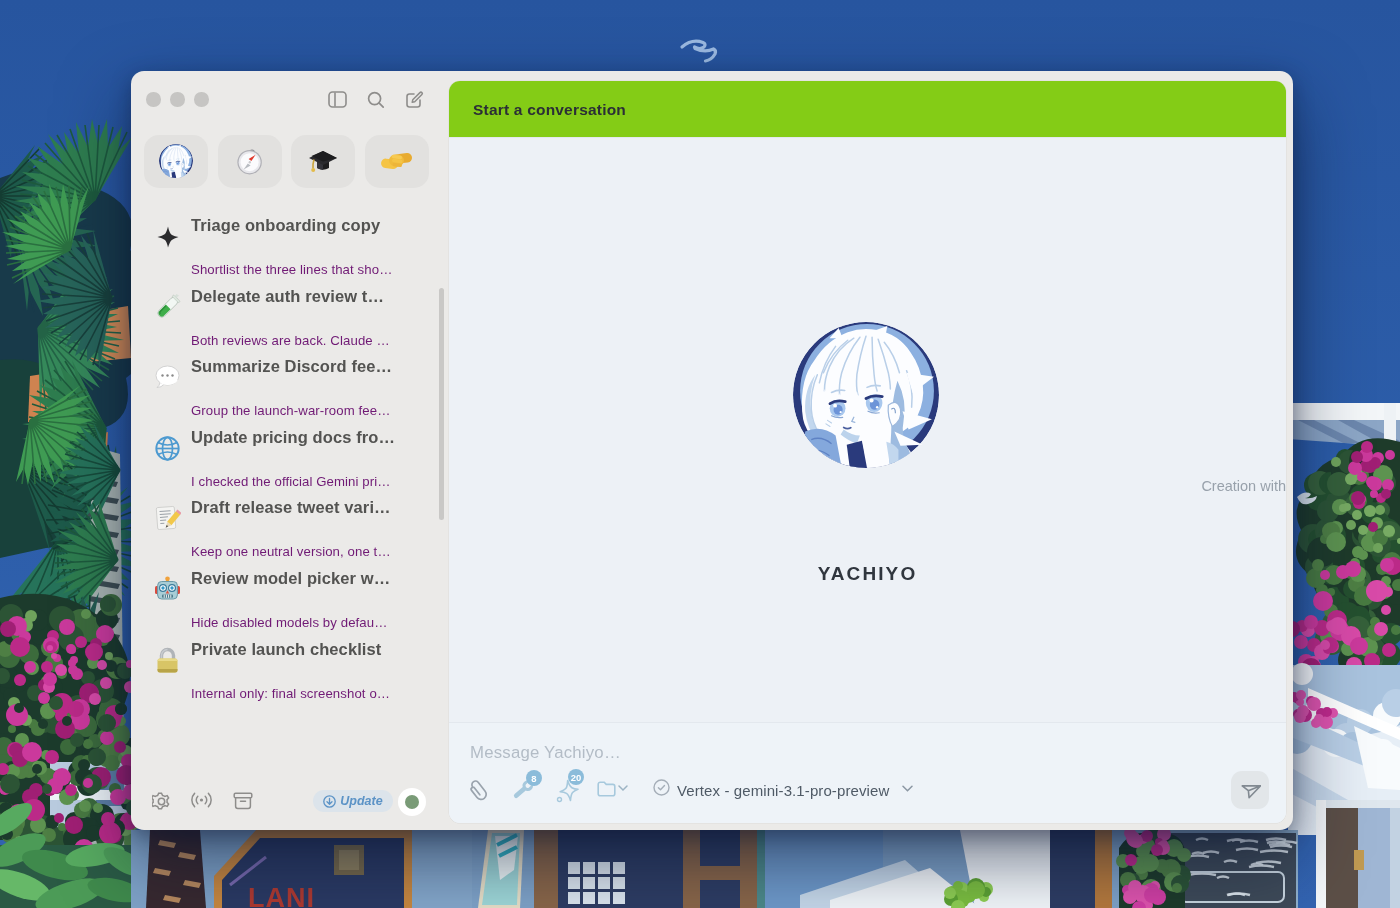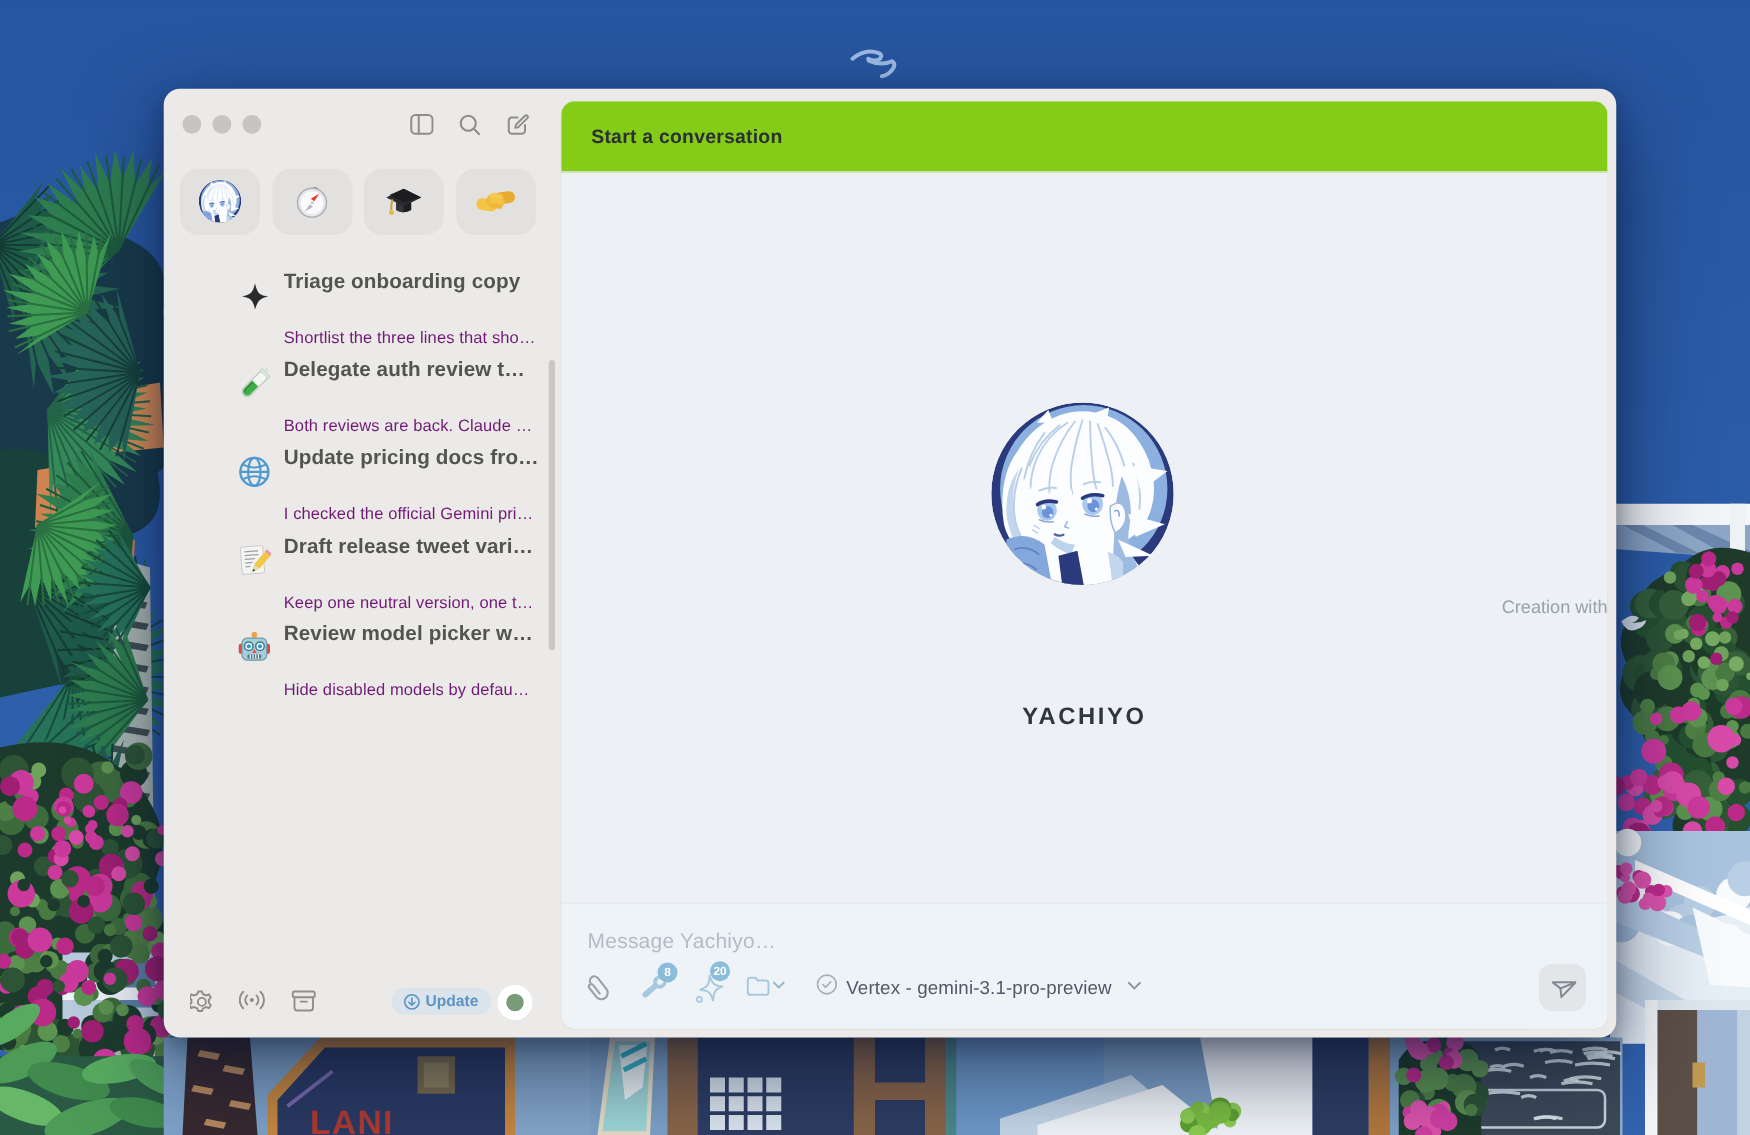--- a/index.html
+++ b/index.html
@@ -11,35 +11,35 @@
          box-shadow:0 30px 70px rgba(8,18,45,.55), 0 6px 20px rgba(8,18,45,.35); }
   
   .traffic { position:absolute; left:15px; top:21px; }
   .traffic span { display:inline-block; width:14.5px; height:14.5px; border-radius:50%;
                   background:#c6c5c3; margin-right:9.5px; }
   .tools { position:absolute; left:197px; top:19px; width:96px; display:flex;
            justify-content:space-between; align-items:center; }
   .tabs { position:absolute; left:13px; top:63.5px; }
   .tab { position:absolute; top:0; width:64px; height:53px; border-radius:15px;
          background:#e2e1df; display:flex; align-items:center; justify-content:center; }
-  .list { position:absolute; left:0; top:143px; width:382px;padding-left:36px; }
+  .list { position:absolute; left:0; top:143px; width:382px; }
   .item { position:relative; height:70.6px; }
   .item .ic { position:absolute; left:23px; top:9px; width:27px; height:27px;
               display:flex; align-items:center; justify-content:center; }
   .item .t1 { position:absolute; left:60px; top:2px; font-size:16.5px; font-weight:600;
               color:#535351; letter-spacing:.1px; white-space:nowrap; }
   .item .t2 { position:absolute; left:60px; top:25px; font-size:13.2px; color:#701a75;
               letter-spacing:.1px; white-space:nowrap;margin-top:23px; }
   .sscroll { position:absolute; left:308px; top:217px; width:5px; height:232px;
              border-radius:3px; background:#c9c8c6; }
   .sbot { position:absolute; left:0; bottom:0; width:318px; height:58px; }
   .sbot .bic { position:absolute; top:20px; }
   .pill { position:absolute; left:182px; top:18px; width:80px; height:22px; border-radius:11px;
           background:#dce4eb; color:#5c93c6; font-size:12.5px; font-weight:600;
-          display:flex; align-items:center; justify-content:center; gap:4px; }
+          display:flex; align-items:center; justify-content:center; gap:4px;font-style:italic; }
   .statusc { position:absolute; left:267px; top:16px; width:28px; height:28px; border-radius:50%;
              background:#fff; }
   .statusc i { position:absolute; left:7px; top:7px; width:14px; height:14px; border-radius:50%;
                background:#7a9b77; display:block; }
   
   .card { position:absolute; left:318px; top:10px; width:837px; height:742px;
           border-radius:11px; background:#edf1f6; overflow:hidden;
           box-shadow:0 0 0 0.5px rgba(0,0,0,.06); }
   .mhead { position:absolute; left:0; top:0; width:837px; height:57px; background:#84cc16;
            border-bottom:1px solid #e3e8ee; }
@@ -935,20 +935,34 @@
         </g>
         <path d="M 22 2.5 l .8 1.8 .8 -1.8 1.8 -.8 -1.8 -.8 -.8 -1.8 -.8 1.8 -1.8 .8 z" fill="#d8e0d9"></path>
       </svg>
         </div>
       <div class="t1">Delegate auth review t…</div>
       <div class="t2">Both reviews are back. Claude …</div>
     </div>
     <div class="item">
       <div class="ic">
           <svg width="27" height="27" viewBox="0 0 27 27">
+        <ellipse cx="13.5" cy="11.5" rx="11.5" ry="9.5" fill="#fff" stroke="#c9c9c9" stroke-width="0.8"></ellipse>
+        <path d="M 6 18.5 q -0.5 3.5 -3 5 q 4.5 0 7 -3.2 z" fill="#fff" stroke="#c9c9c9" stroke-width="0.8"></path>
+        <path d="M 6.5 18 q 2.5 2 7 2 q 6.5 0 9.5 -4" fill="none" stroke="#fff" stroke-width="2"></path>
+        <circle cx="8.5" cy="11.5" r="1.2" fill="#8a8a8a"></circle>
+            <circle cx="13.5" cy="11.5" r="1.2" fill="#8a8a8a"></circle>
+            <circle cx="18.5" cy="11.5" r="1.2" fill="#8a8a8a"></circle>
+      </svg>
+        </div>
+      <div class="t1">Summarize Discord fee…</div>
+      <div class="t2">Group the launch-war-room fee…</div>
+    </div>
+    <div class="item">
+      <div class="ic">
+          <svg width="27" height="27" viewBox="0 0 27 27">
         <circle cx="13.5" cy="13.5" r="11.2" fill="none" stroke="#4d9ad0" stroke-width="1.9"></circle>
         <ellipse cx="13.5" cy="13.5" rx="5" ry="11.2" fill="none" stroke="#4d9ad0" stroke-width="1.7"></ellipse>
         <line x1="2.3" y1="13.5" x2="24.7" y2="13.5" stroke="#4d9ad0" stroke-width="1.7"></line>
         <path d="M 4 7.5 q 9.5 5 19 0 M 4 19.5 q 9.5 -5 19 0" fill="none" stroke="#4d9ad0" stroke-width="1.7"></path>
       </svg>
         </div>
       <div class="t1">Update pricing docs fro…</div>
       <div class="t2">I checked the official Gemini pri…</div>
     </div>
     <div class="item">
@@ -988,20 +1002,33 @@
         <polygon points="13.5,14.2 15.3,17.4 11.7,17.4" fill="#e05545"></polygon>
         <rect x="8" y="18.6" width="11" height="3.2" rx="1" fill="#4a7a8a"></rect>
         <line x1="10.2" y1="18.6" x2="10.2" y2="21.8" stroke="#fff" stroke-width="0.9"></line>
         <line x1="12.4" y1="18.6" x2="12.4" y2="21.8" stroke="#fff" stroke-width="0.9"></line>
         <line x1="14.6" y1="18.6" x2="14.6" y2="21.8" stroke="#fff" stroke-width="0.9"></line>
         <line x1="16.8" y1="18.6" x2="16.8" y2="21.8" stroke="#fff" stroke-width="0.9"></line>
       </svg>
         </div>
       <div class="t1">Review model picker w…</div>
       <div class="t2">Hide disabled models by defau…</div>
+    </div>
+    <div class="item">
+      <div class="ic">
+          <svg width="27" height="27" viewBox="0 0 27 27">
+        <path d="M 7.5 12 v -3.5 a 6 6 0 0 1 12 0 v 3.5" fill="none" stroke="#b0b4b8" stroke-width="3.4"></path>
+        <path d="M 7.5 12 v -3.5 a 6 6 0 0 1 6 -6" fill="none" stroke="#c8ccd0" stroke-width="1.4"></path>
+        <rect x="3.5" y="11.5" width="20" height="14" rx="2.5" fill="#d8c566"></rect>
+        <path d="M 3.5 14 a 2.5 2.5 0 0 1 2.5 -2.5 h 15 a 2.5 2.5 0 0 1 2.5 2.5 z" fill="#e8da8a"></path>
+        <path d="M 3.5 22 v 1 a 2.5 2.5 0 0 0 2.5 2.5 h 15 a 2.5 2.5 0 0 0 2.5 -2.5 v -1 z" fill="#b8a448"></path>
+      </svg>
+        </div>
+      <div class="t1">Private launch checklist</div>
+      <div class="t2">Internal only: final screenshot o…</div>
     </div>
   </div>
   <div class="sscroll"></div>
   <div class="sbot">
     <svg class="bic" style="left:21px" width="19" height="19" viewBox="0 0 19 19">
         <g fill="none" stroke="#8e8d8b" stroke-width="1.5">
           <circle cx="9.5" cy="9.5" r="3.2"></circle>
           <path d="M 9.5 1.2 l 1 2.2 a 6.5 6.5 0 0 1 2.4 1 l 2.3 -0.8 1.4 2.4 -1.6 1.8 a 6.5 6.5 0 0 1 0 2.4 l 1.6 1.8 -1.4 2.4 -2.3 -0.8 a 6.5 6.5 0 0 1 -2.4 1 l -1 2.2 -2.8 0 -1 -2.2 a 6.5 6.5 0 0 1 -2.4 -1 l -2.3 0.8 -1.4 -2.4 1.6 -1.8 a 6.5 6.5 0 0 1 0 -2.4 l -1.6 -1.8 1.4 -2.4 2.3 0.8 a 6.5 6.5 0 0 1 2.4 -1 l 1 -2.2 z"></path>
         </g>
       </svg>

